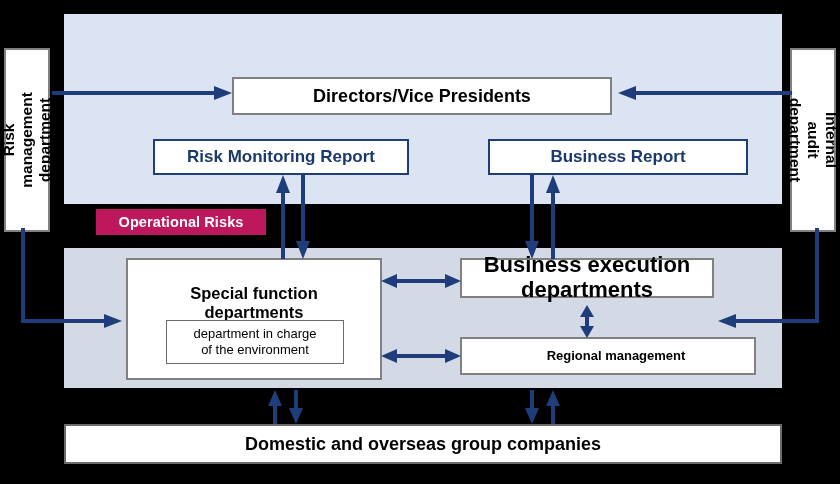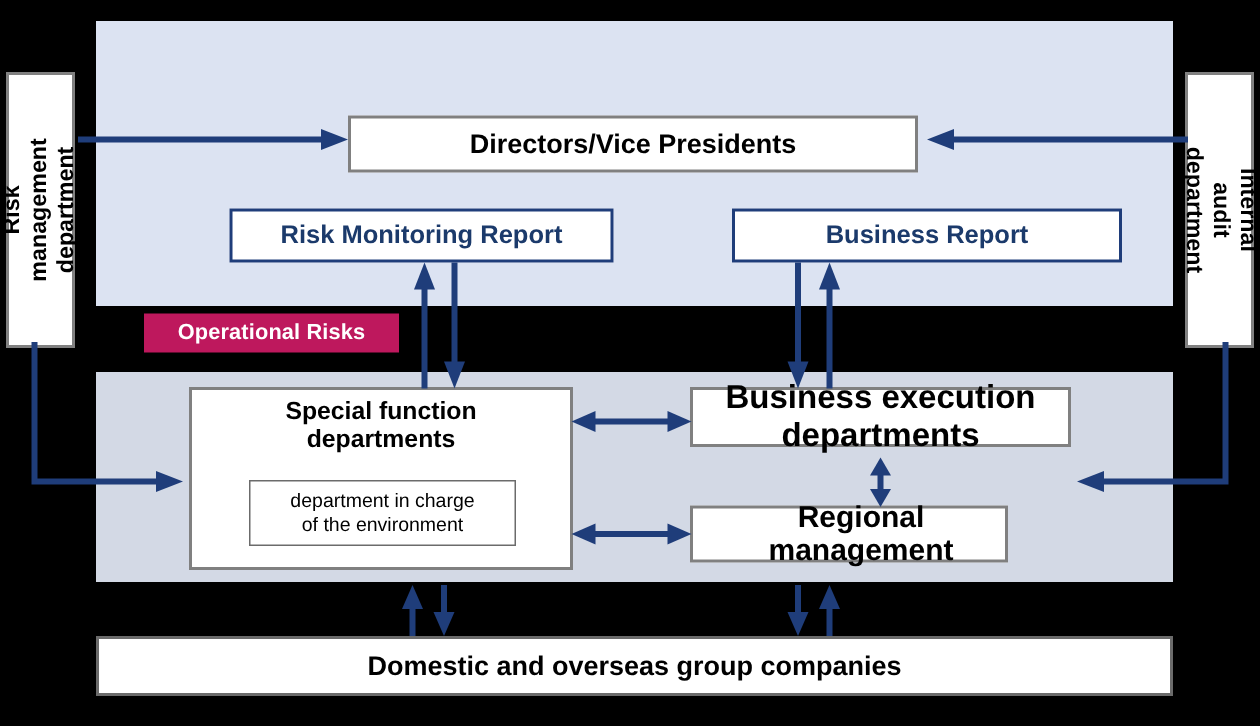--- a/index.html
+++ b/index.html
@@ -93,21 +93,21 @@
     width: 260px;
     height: 36px;
     font-size: 17px;
   }
   #box-special {
     left: 126px;
     top: 258px;
     width: 256px;
     height: 122px;
     display: block;
-    padding-top: 5px;
+    padding-top: 24px;
   }
   #box-special .sf-title {
     font-size: 16.5px;
     font-weight: bold;
     line-height: 1.16;
     text-align: center;
     white-space: pre-line;
   }
   #box-special-inner {
     position: absolute;
@@ -132,23 +132,23 @@
     left: 460px;
     top: 258px;
     width: 254px;
     height: 40px;
     font-size: 22px;
     white-space: pre-line;
   }
   #box-regional {
     left: 460px;
     top: 337px;
-    width: 212px;
+    width: 296px;
     height: 38px;
-    font-size: 20px;
+    font-size: 13px;
     padding-left: 16px;
   }
   #box-group {
     left: 64px;
     top: 424px;
     width: 718px;
     height: 40px;
     border: 2px solid #6b6b6b;
     font-size: 18px;
   }

